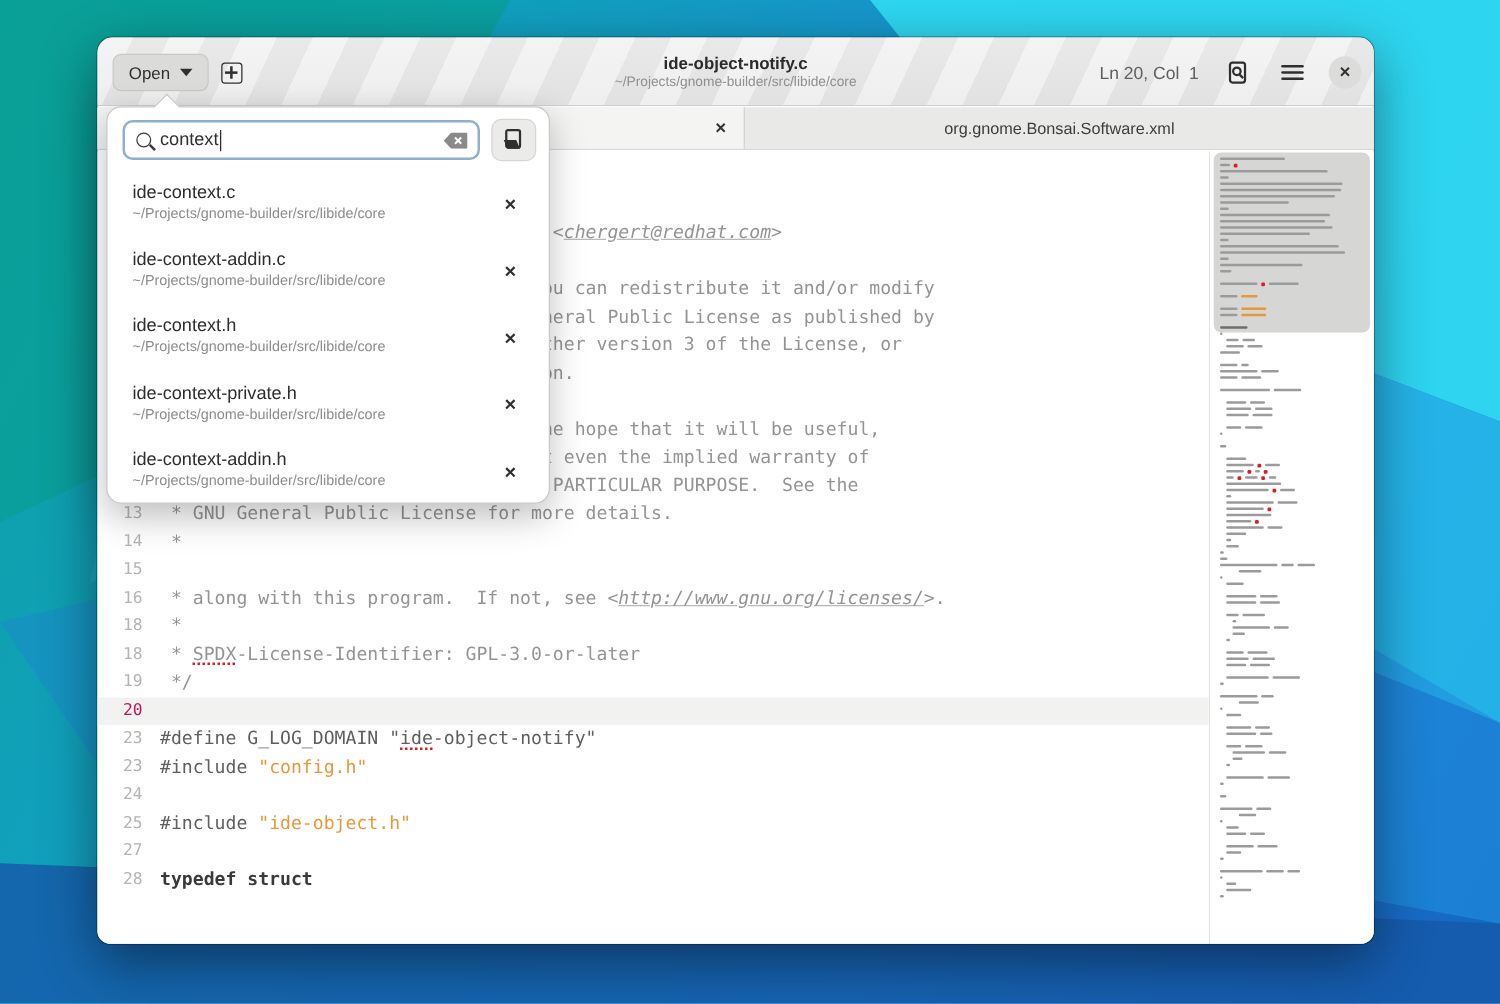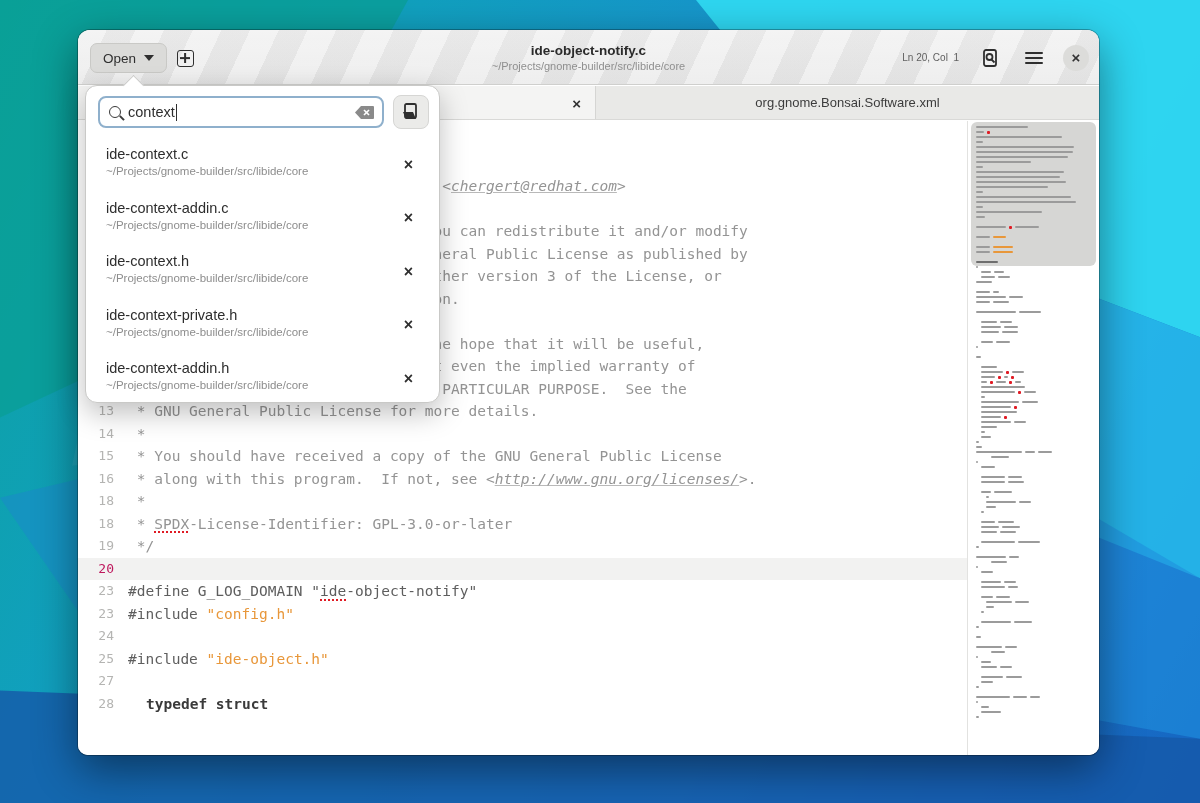--- a/index.html
+++ b/index.html
@@ -38,21 +38,21 @@
     display:flex; align-items:center; justify-content:center; cursor:pointer; }
   .plus-box { width:17px; height:17px; border:1.8px solid #2f2f2f; border-radius:3px; position:relative; }
   .plus-box::before,.plus-box::after { content:""; position:absolute; background:#2f2f2f; }
   .plus-box::before { left:50%; top:2.5px; bottom:2.5px; width:1.8px; transform:translateX(-50%); }
   .plus-box::after { top:50%; left:2.5px; right:2.5px; height:1.8px; transform:translateY(-50%); }
   .title-block { position:absolute; left:0; right:0; top:0; height:55px; display:flex; flex-direction:column;
     align-items:center; justify-content:center; gap:2px; pointer-events:none; }
   .win-title { font-size:13.5px; font-weight:bold; color:#2b2b2b; }
   .win-subtitle { font-size:11px; color:#8f8f8f; }
   .hb-right { position:absolute; right:10px; top:0; height:55px; display:flex; align-items:center; gap:14px; z-index:2; }
-  .pos-label { font-size:10px; color:#5f5f5f; margin-right:2px; white-space:pre;text-align:center; }
+  .pos-label { font-size:14px; color:#5f5f5f; margin-right:2px; white-space:pre;text-align:center; }
   .icon-btn { width:30px; height:30px; border:none; background:transparent; display:flex; align-items:center; justify-content:center; cursor:pointer; }
   .hamburger { width:18px; height:12px; display:flex; flex-direction:column; justify-content:space-between; }
   .hamburger i { display:block; height:2px; background:#2f2f2f; border-radius:1px; }
   .close-btn { width:26px; height:26px; border-radius:50%; background:#dcdcda; border:none;
     display:flex; align-items:center; justify-content:center; cursor:pointer; font-size:15px; font-weight:bold; color:#333; line-height:1; }
 
   
   .tabbar { position:absolute; left:0; top:56px; width:100%; height:34px; display:flex; background:#e9e9e7; border-bottom:1px solid #d9d9d7; }
   .tab { position:relative; display:flex; align-items:center; justify-content:center; font-size:13px; color:#3c3c3c; cursor:pointer; }
   .tab.active { background:#f4f4f3; width:517px; }
@@ -65,21 +65,21 @@
   .code-col { padding-top:9px; }
   .code-row { display:flex; height:22.5px; line-height:22.5px; white-space:pre; }
   .code-row.current { background:#f2f2f1; }
   .ln { width:36px; flex:none; text-align:right; color:#b4b4b2; font-size:13px; }
   .code-row.current .ln { color:#be185d; }
   .codeline { padding-left:14px; }
   .cmt { color:#949494; }
   .lnk { color:#949494; font-style:italic; text-decoration:underline; text-decoration-color:#b9b9b9; }
   .cod { color:#5e5e5e; }
   .str { color:#e8973a; }
-  .kw  { color:#3a3a3a; font-weight:bold;margin-left:18px; }
+  .kw  { color:#3a3a3a; font-weight:bold; }
   .sq  { text-decoration:underline dotted #e01b24 2px; text-underline-offset:3px; }
 
   
   .minimap { position:absolute; left:889px; top:91px; width:132px; height:634px; background:#ffffff;
     border-left:1px solid #e2e2e0; border-radius:0 0 10px 0; overflow:hidden; cursor:pointer; }
   .mm-viewport { position:absolute; left:3px; top:1px; width:125px; height:144px; background:#d6d6d4; border-radius:6px; }
   .mm-bar { position:absolute; height:2px; border-radius:1px; }
   .mm-red { position:absolute; width:3px; height:3px; border-radius:1px; }
 
   
@@ -172,21 +172,21 @@
         <div class="code-row"><span class="ln">5</span><span class="codeline"><span class="cmt"> * This program is free software: you can redistribute it and/or modify</span></span></div>
         <div class="code-row"><span class="ln">6</span><span class="codeline"><span class="cmt"> * it under the terms of the GNU General Public License as published by</span></span></div>
         <div class="code-row"><span class="ln">7</span><span class="codeline"><span class="cmt"> * the Free Software Foundation, either version 3 of the License, or</span></span></div>
         <div class="code-row"><span class="ln">8</span><span class="codeline"><span class="cmt"> * (at your option) any later version.</span></span></div>
         <div class="code-row"><span class="ln">9</span><span class="codeline"><span class="cmt"> *</span></span></div>
         <div class="code-row"><span class="ln">10</span><span class="codeline"><span class="cmt"> * This program is distributed in the hope that it will be useful,</span></span></div>
         <div class="code-row"><span class="ln">11</span><span class="codeline"><span class="cmt"> * but WITHOUT ANY WARRANTY; without even the implied warranty of</span></span></div>
         <div class="code-row"><span class="ln">12</span><span class="codeline"><span class="cmt"> * MERCHANTABILITY or FITNESS FOR A PARTICULAR PURPOSE.  See the</span></span></div>
         <div class="code-row"><span class="ln">13</span><span class="codeline"><span class="cmt"> * GNU General Public License for more details.</span></span></div>
         <div class="code-row"><span class="ln">14</span><span class="codeline"><span class="cmt"> *</span></span></div>
-        <div class="code-row"><span class="ln">15</span><span class="codeline"><span class="cmt"> * You should have received a copy of the GNU General Public License</span></span></div>
+        <div class="code-row"><span class="ln">15</span></div>
         <div class="code-row"><span class="ln">16</span><span class="codeline"><span class="cmt"> * along with this program.  If not, see &lt;</span><span class="lnk">http://www.gnu.org/licenses/</span><span class="cmt">&gt;.</span></span></div>
         <div class="code-row"><span class="ln">18</span><span class="codeline"><span class="cmt"> *</span></span></div>
         <div class="code-row"><span class="ln">18</span><span class="codeline"><span class="cmt"> * </span><span class="cmt sq">SPDX</span><span class="cmt">-License-Identifier: GPL-3.0-or-later</span></span></div>
         <div class="code-row"><span class="ln">19</span><span class="codeline"><span class="cmt"> */</span></span></div>
         <div class="code-row current"><span class="ln">20</span><span class="codeline"></span></div>
         <div class="code-row"><span class="ln">23</span><span class="codeline"><span class="cod">#define G_LOG_DOMAIN "</span><span class="cod sq">ide</span><span class="cod">-object-notify"</span></span></div>
         <div class="code-row"><span class="ln">23</span><span class="codeline"><span class="cod">#include </span><span class="str">"config.h"</span></span></div>
         <div class="code-row"><span class="ln">24</span><span class="codeline"></span></div>
         <div class="code-row"><span class="ln">25</span><span class="codeline"><span class="cod">#include </span><span class="str">"ide-object.h"</span></span></div>
         <div class="code-row"><span class="ln">27</span><span class="codeline"></span></div>

